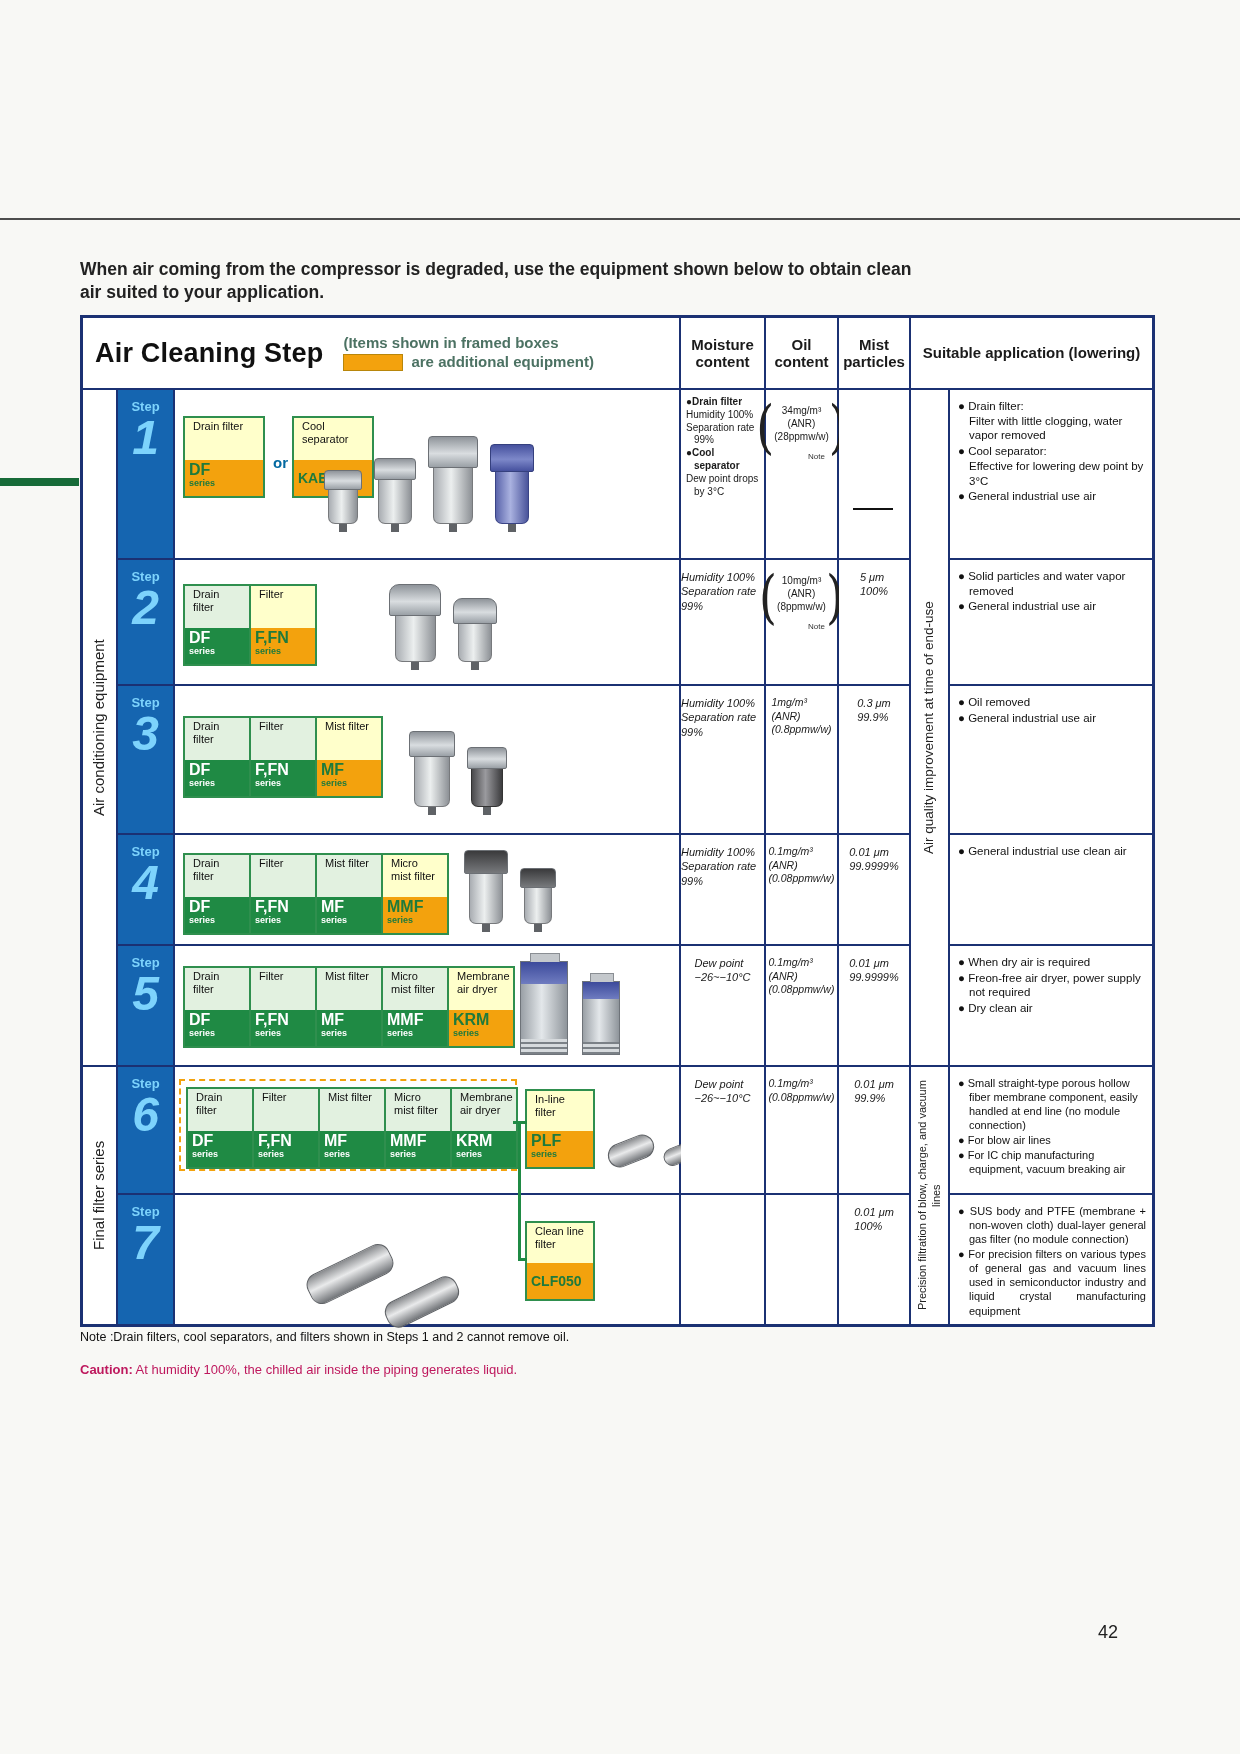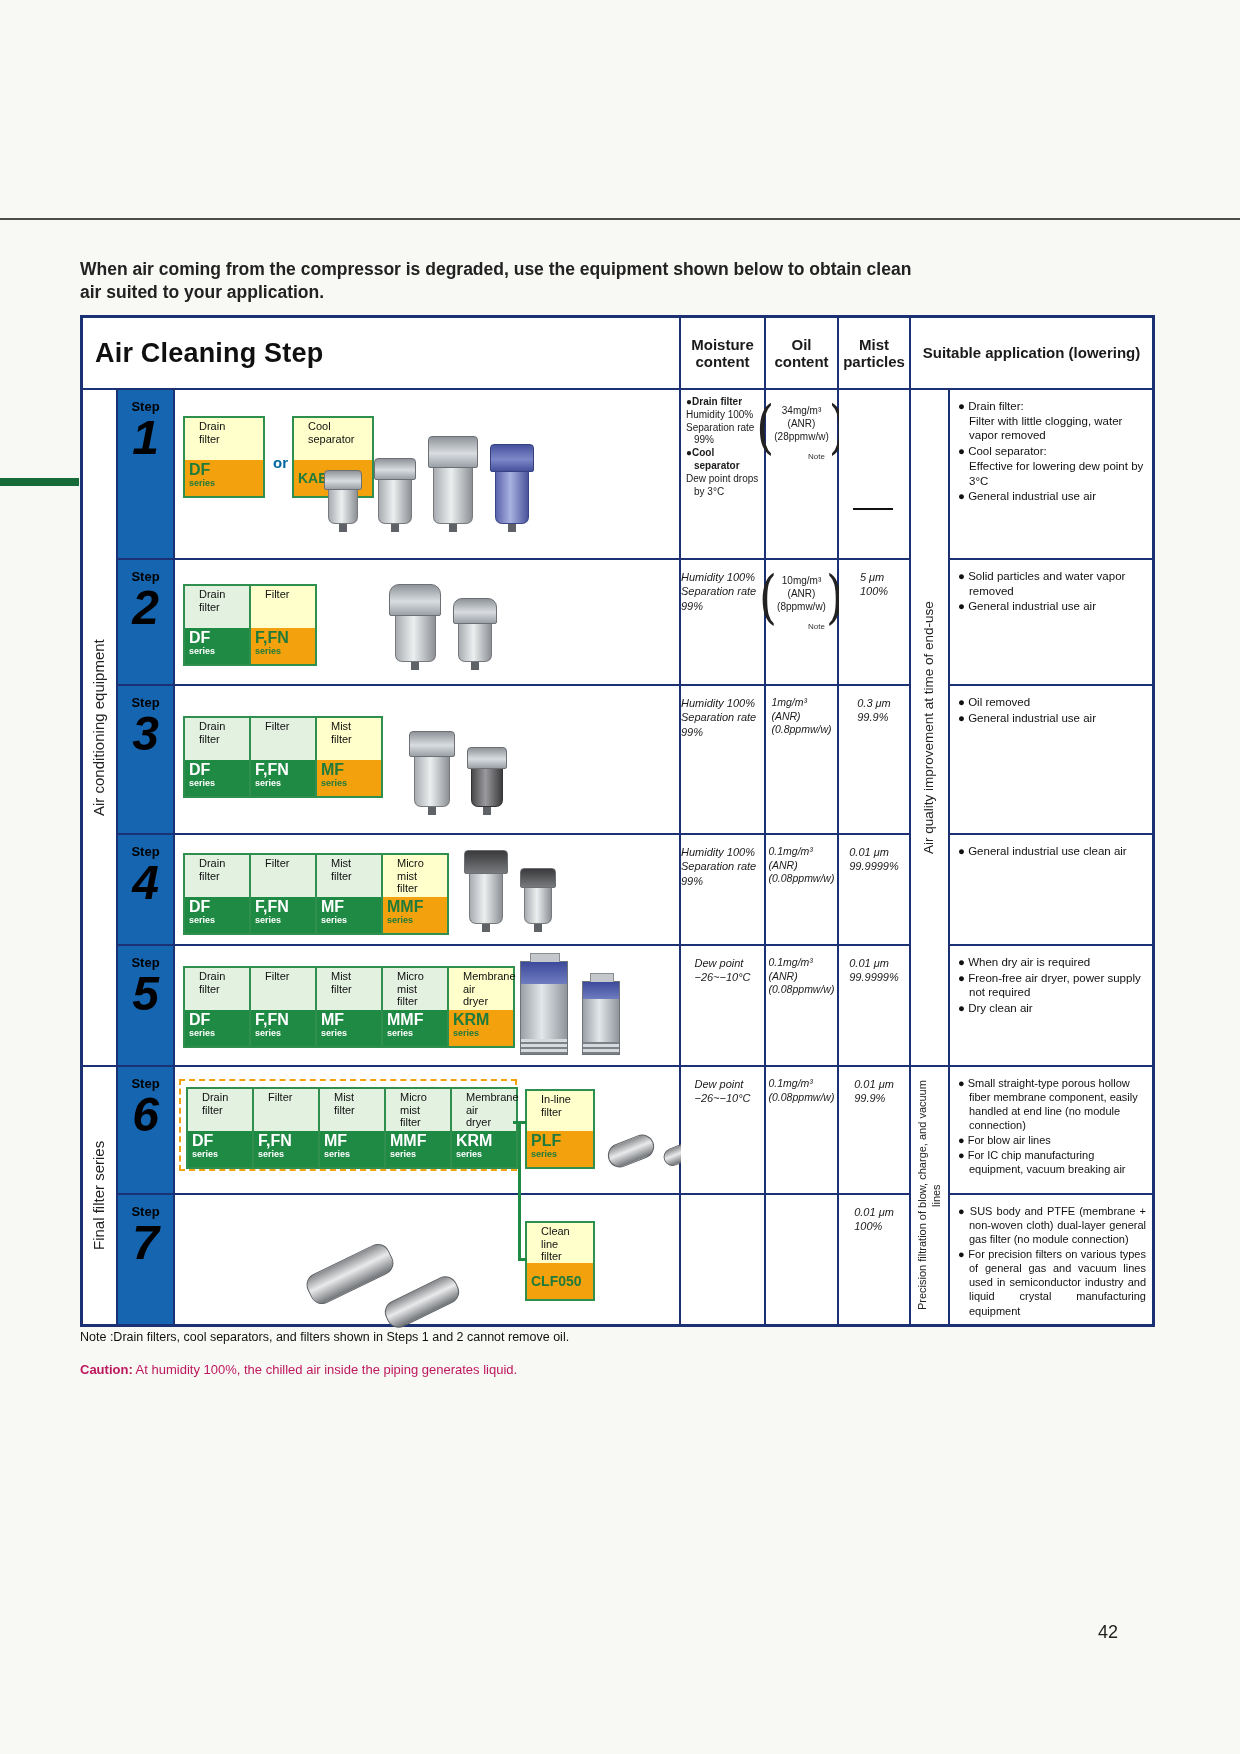--- a/index.html
+++ b/index.html
@@ -23,29 +23,29 @@
   .vlab.right2{font-size:11px;line-height:1.25;padding:4px 1px;}
   
   .hd-title{display:flex;align-items:center;gap:20px;padding-left:12px;}
   .t-main{font-size:27px;font-weight:bold;color:#101010;letter-spacing:.2px;}
   .legend{font-size:15px;font-weight:bold;color:#4c7263;line-height:1.25;}
   .legend .l2{display:flex;align-items:center;gap:8px;}
   .swatch{width:58px;height:15px;background:#f3a20d;border:1px solid #b8860b;display:inline-block;}
   .hd-col{display:flex;align-items:center;justify-content:center;text-align:center;
           font-size:15px;font-weight:bold;line-height:1.15;}
   
-  .stepcell{background:#1565b0;color:#000000;display:flex;flex-direction:column;align-items:center;padding-top:9px;}
+  .stepcell{background:#1565b0;color:#7dd3fc;display:flex;flex-direction:column;align-items:center;padding-top:9px;}
   .stepcell .s{font-size:13px;font-weight:bold;}
   .stepcell .n{font-size:48px;font-weight:bold;font-style:italic;line-height:1;}
   
   .eqrow{position:absolute;display:flex;align-items:flex-start;}
   .eqbox{width:64px;border:2px solid #2f8f4e;margin-left:-2px;background:#fff;flex:none;}
   .eqbox:first-child{margin-left:0;}
   .eqbox.w78{width:78px;}
-  .eqbox .top{height:38px;padding:2px 14px;font-size:11px;line-height:1.15;background:#ffffcb;color:#111;}
+  .eqbox .top{height:38px;padding:2px 8px;font-size:11px;line-height:1.15;background:#ffffcb;color:#111;}
   .eqbox .bot{height:32px;padding:2px 4px;background:#f3a20d;color:#1f7a3c;}
   .eqbox.old .top{background:#e2f1e0;}
   .eqbox.old .bot{background:#1f8a44;color:#fff;}
   .ser{font-weight:bold;font-size:16px;display:block;line-height:1.05;}
   .sub{font-size:9px;font-weight:bold;display:block;line-height:1;}
   .orlbl{font-size:15px;font-weight:bold;color:#0369a1;margin:38px 6px 0 8px;}
   .frame6{position:absolute;border:2px dashed #f3a20d;}
   
   .val{display:flex;align-items:flex-start;justify-content:center;text-align:left;
        font-size:10.5px;line-height:1.3;padding-top:10px;font-style:italic;}
@@ -92,20 +92,27 @@
   <div id="top-rule"></div>
   <div id="green-tab"></div>
 
   <div id="intro" class="pre">When air coming from the compressor is degraded, use the equipment shown below to obtain clean
 air suited to your application.</div>
 
   <div id="acs">
 
     <div class="cell hd-title" style="grid-area:1/1/2/4">
       <span class="t-main">Air Cleaning Step</span>
+      <span class="legend">
+        <span class="l1">(Items shown in framed boxes</span>
+        <span class="l2">
+          <span class="swatch"></span>
+          <span>are additional equipment)</span>
+        </span>
+      </span>
     </div>
     <div class="cell hd-col pre" style="grid-area:1/4">Moisture
 content</div>
     <div class="cell hd-col pre" style="grid-area:1/5">Oil
 content</div>
     <div class="cell hd-col pre" style="grid-area:1/6">Mist
 particles</div>
     <div class="cell hd-col" style="grid-area:1/7/2/9">Suitable application (lowering)</div>
 
     <div class="cell vlab" style="grid-area:2/1/7/2">Air conditioning equipment</div>

